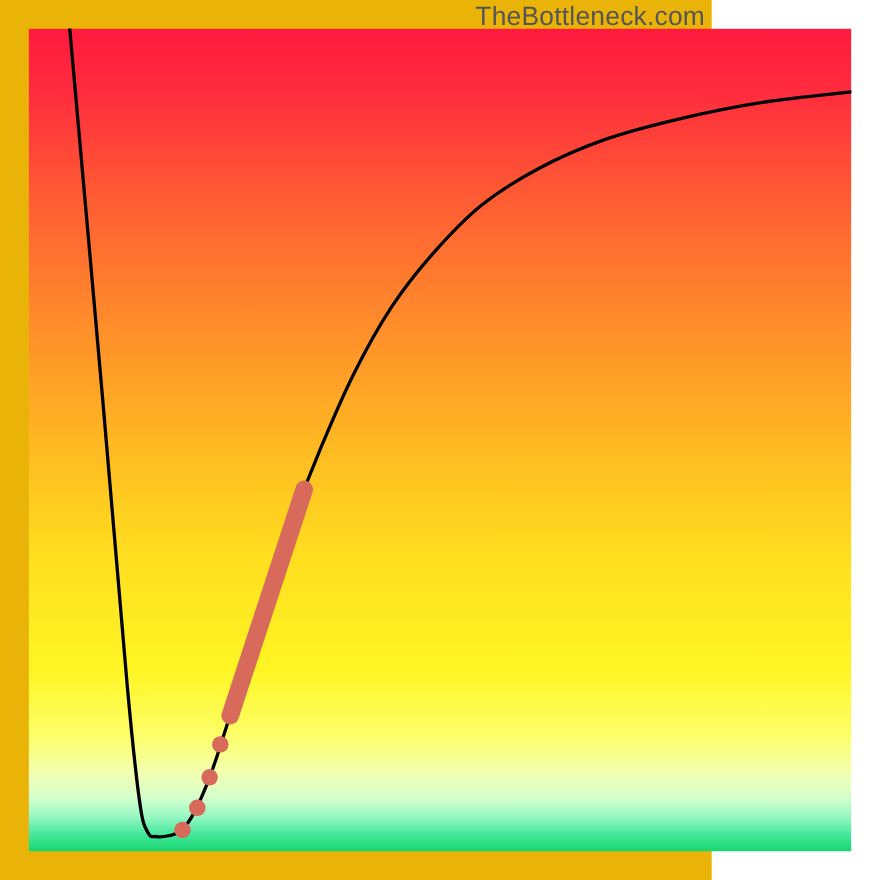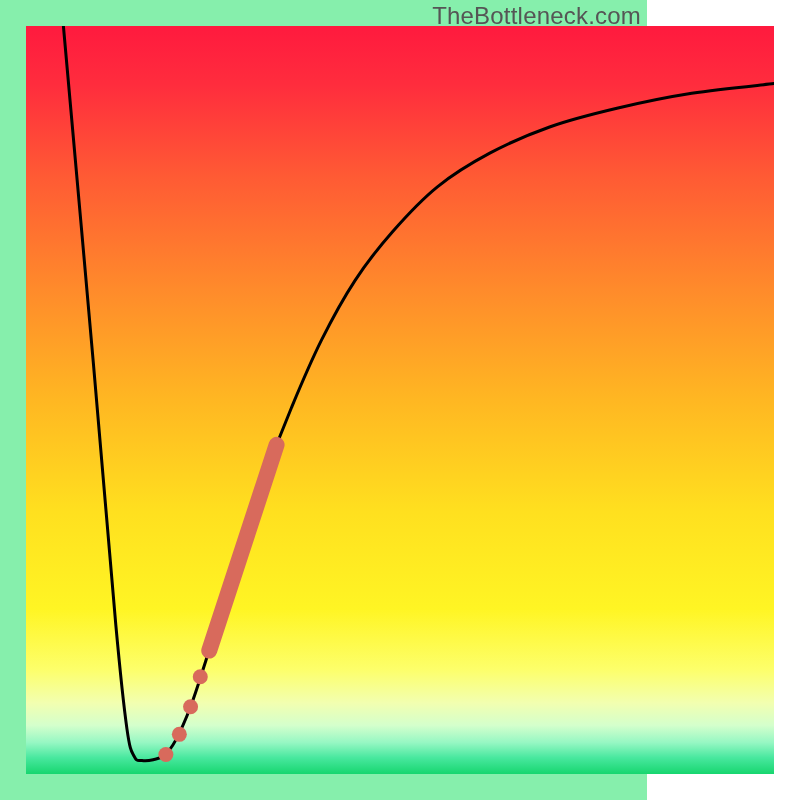--- a/index.html
+++ b/index.html
@@ -7,21 +7,21 @@
     padding: 0;
     width: 800px;
     height: 800px;
     overflow: hidden;
     font-family: Arial, Helvetica, sans-serif;
   }
   .frame {
     position: relative;
     width: 647px;
     height: 800px;
-    background: #86efac;
+    background: #eab308;
     box-sizing: border-box;
   }
   .plot-area {
     position: absolute;
     left: 26px;
     top: 26px;
     width: 748px;
     height: 748px;
   }
   .watermark {

